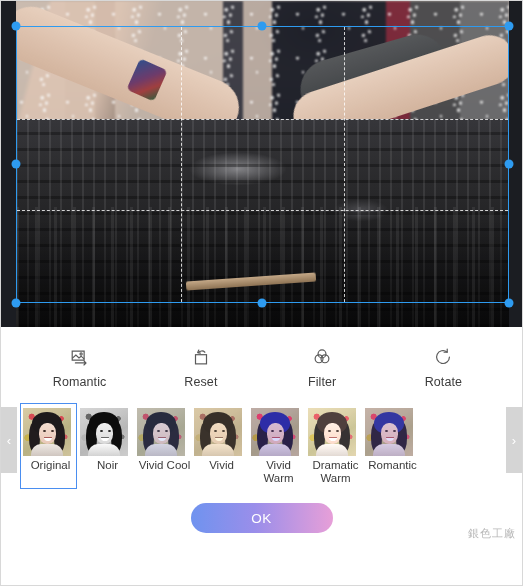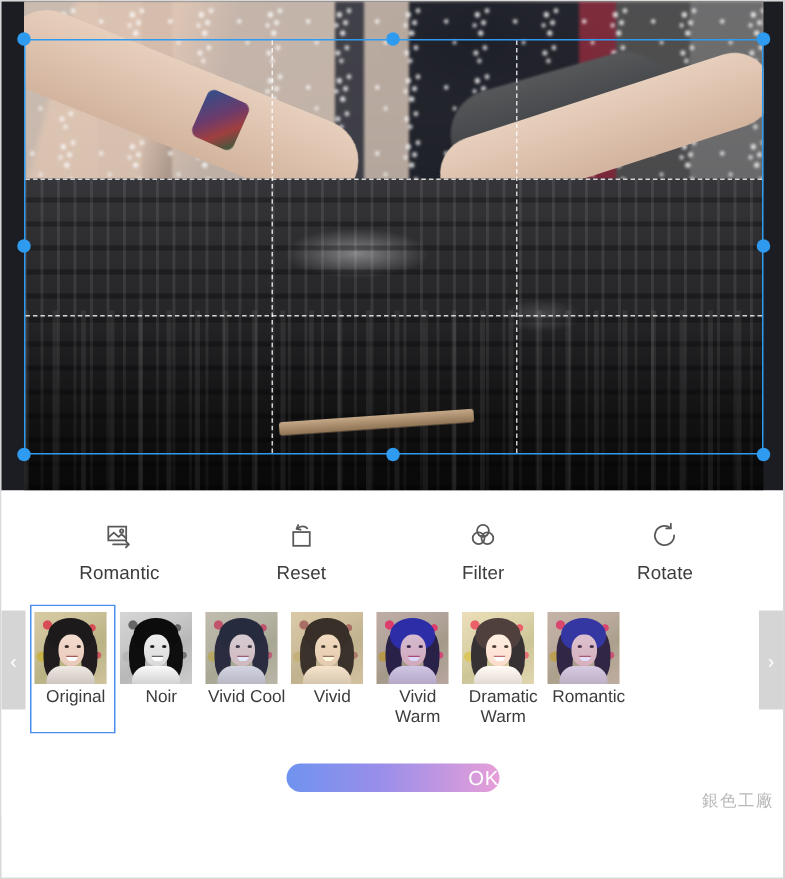--- a/index.html
+++ b/index.html
@@ -246,26 +246,25 @@
     border-radius: 50%; flex: 0 0 15px; cursor: pointer;
   }
   .apply-label { font-size: 13px; color: #3c3c3c; }
 
   
   .footer {
     position: relative; height: 54px; background: #fff;
     display: flex; align-items: center; justify-content: center;
   }
   .ok-btn {
-    width: 142px; height: 19px; border-radius: 15px; border: none;
+    width: 142px; height: 30px; border-radius: 15px; border: none;
     background: linear-gradient(90deg, #6f93ef 0%, #9a8eea 45%, #e79fd8 100%);
     color: #ffffff; font-size: 13.5px; letter-spacing: .4px;
     font-family: "Liberation Sans", sans-serif;
     cursor: pointer;
-    text-align: right;
   }
   .watermark {
     position: absolute; right: 6px; bottom: 4px;
     font-size: 11px; color: #b9b9b9; letter-spacing: 1px;
     font-family: "DejaVu Sans", sans-serif;
   }
 </style>
 </head>
 <body>
 

